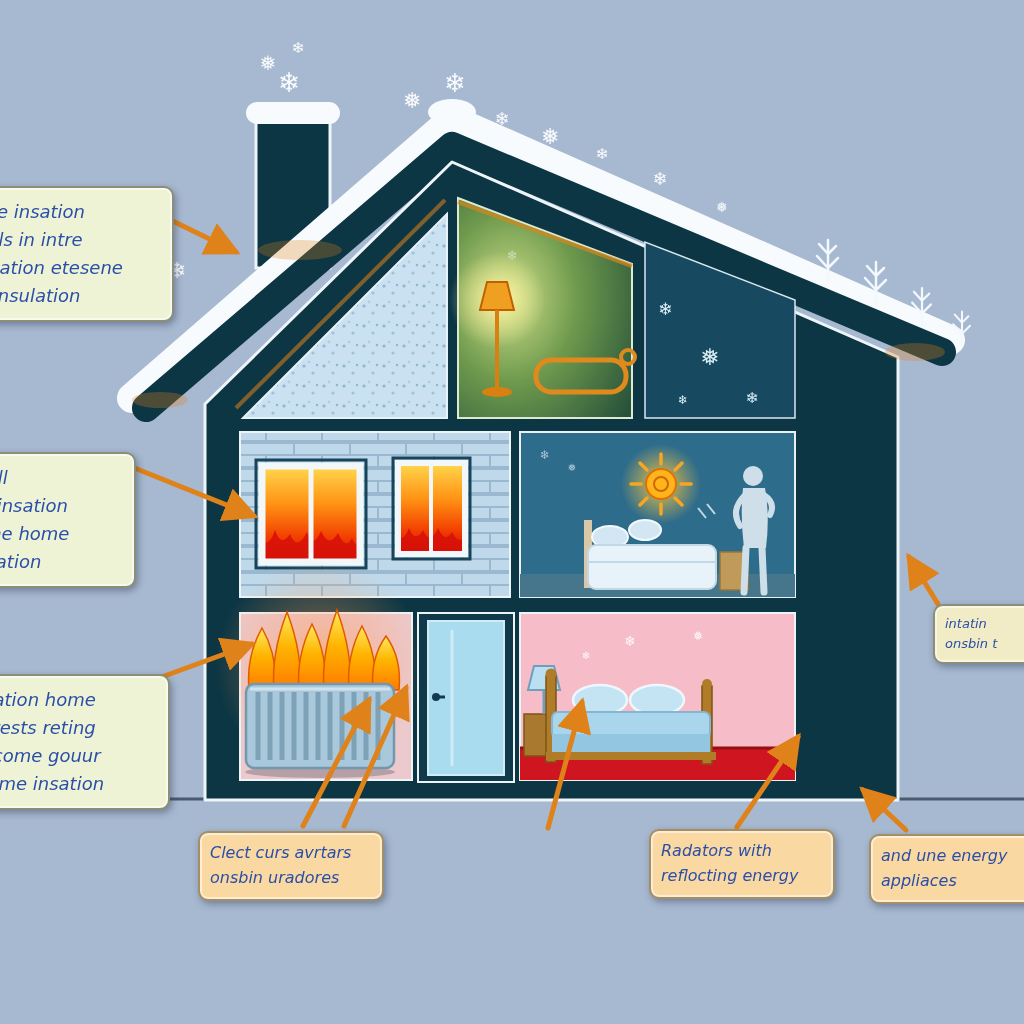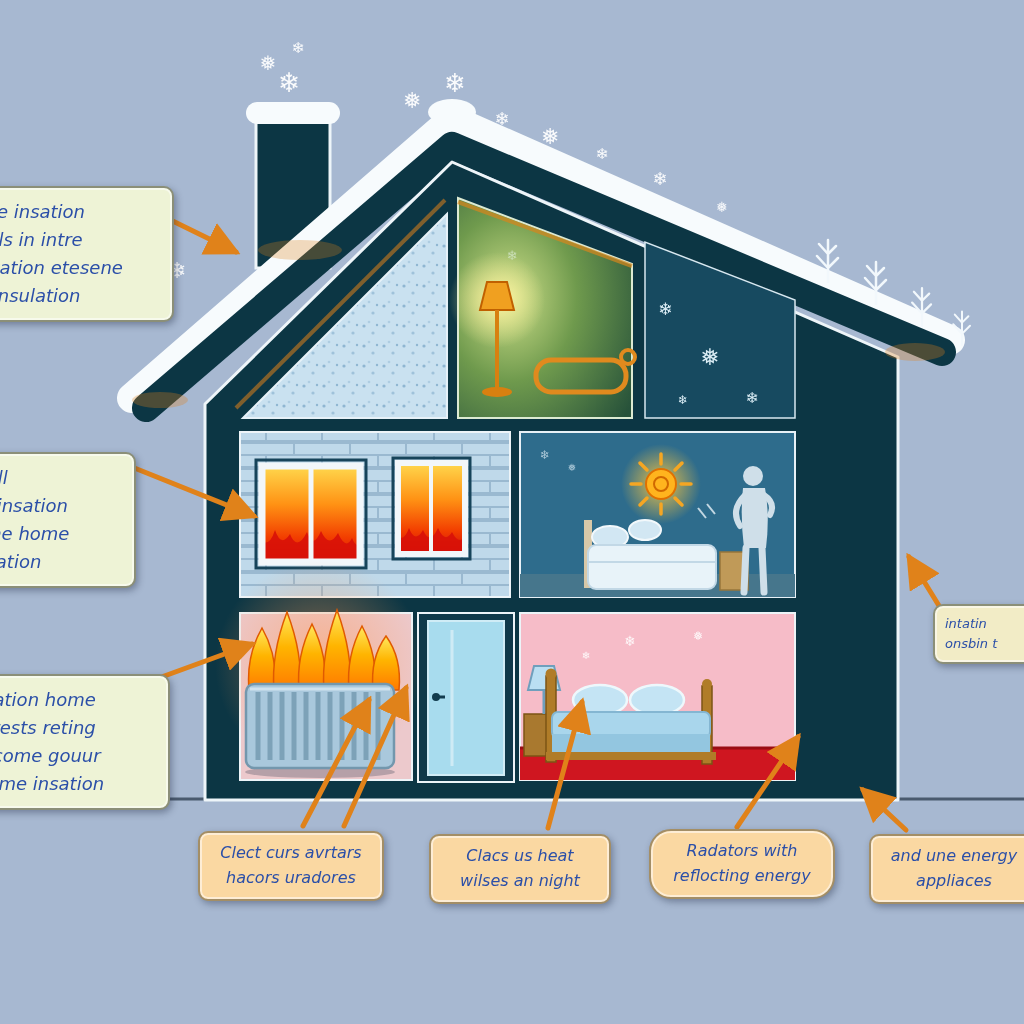--- a/index.html
+++ b/index.html
@@ -7,21 +7,21 @@
          font-family:"DejaVu Sans",sans-serif;}
   .stage svg{position:absolute;left:0;top:0;z-index:1;}
   .callout{position:absolute;z-index:2;border:2px solid #8b8f78;border-radius:10px;
            padding:10px 12px;color:#2b4fa8;font-style:italic;
            box-shadow:2px 3px 7px rgba(35,45,70,.4), inset 0 0 0 2px rgba(255,255,255,.55);}
   .callout .cl{white-space:nowrap;line-height:1.55;}
   .green{background:#eef3d6;}
   .peach{background:#fad8a2;border-color:#a38e66;}
   .yellow{background:#f2ecc6;}
   .left-box{font-size:18px;text-align:left;}
-  .bottom-box{font-size:16px;text-align:center;padding:8px 10px;}
+  .bottom-box{font-size:16px;text-align:left;padding:8px 10px;}
   .right-box{font-size:13px;text-align:left;padding:8px 10px;}
 </style>
 </head>
 <body>
 
 <div class="stage">
 
 <svg width="1024" height="1024" viewBox="0 0 1024 1024">
   <defs>
     <marker id="ah" markerWidth="7" markerHeight="7" refX="6" refY="3.5" orient="auto">
@@ -319,29 +319,25 @@
   <div class="cl">home insation</div>
 </div>
 
 <div class="callout yellow right-box" style="left:933px;top:604px;width:104px;">
   <div class="cl">intatin</div>
   <div class="cl">onsbin t</div>
 </div>
 
 <div class="callout peach bottom-box" style="left:198px;top:831px;width:162px;">
   <div class="cl">Clect curs avrtars</div>
-  <div class="cl">hacors uradores</div>
-</div>
-
-<div class="callout peach bottom-box" style="left:429px;top:834px;width:158px;">
-  <div class="cl">Clacs us heat</div>
-  <div class="cl">wilses an night</div>
-</div>
-
-<div class="callout peach bottom-box" style="left:649px;top:829px;width:162px;border-radius:22px;">
+  <div class="cl">onsbin uradores</div>
+</div>
+
+
+<div class="callout peach bottom-box" style="left:649px;top:829px;width:162px;">
   <div class="cl">Radators with</div>
   <div class="cl">reflocting energy</div>
 </div>
 
 <div class="callout peach bottom-box" style="left:869px;top:834px;width:146px;">
   <div class="cl">and une energy</div>
   <div class="cl">appliaces</div>
 </div>
 
 </div>

